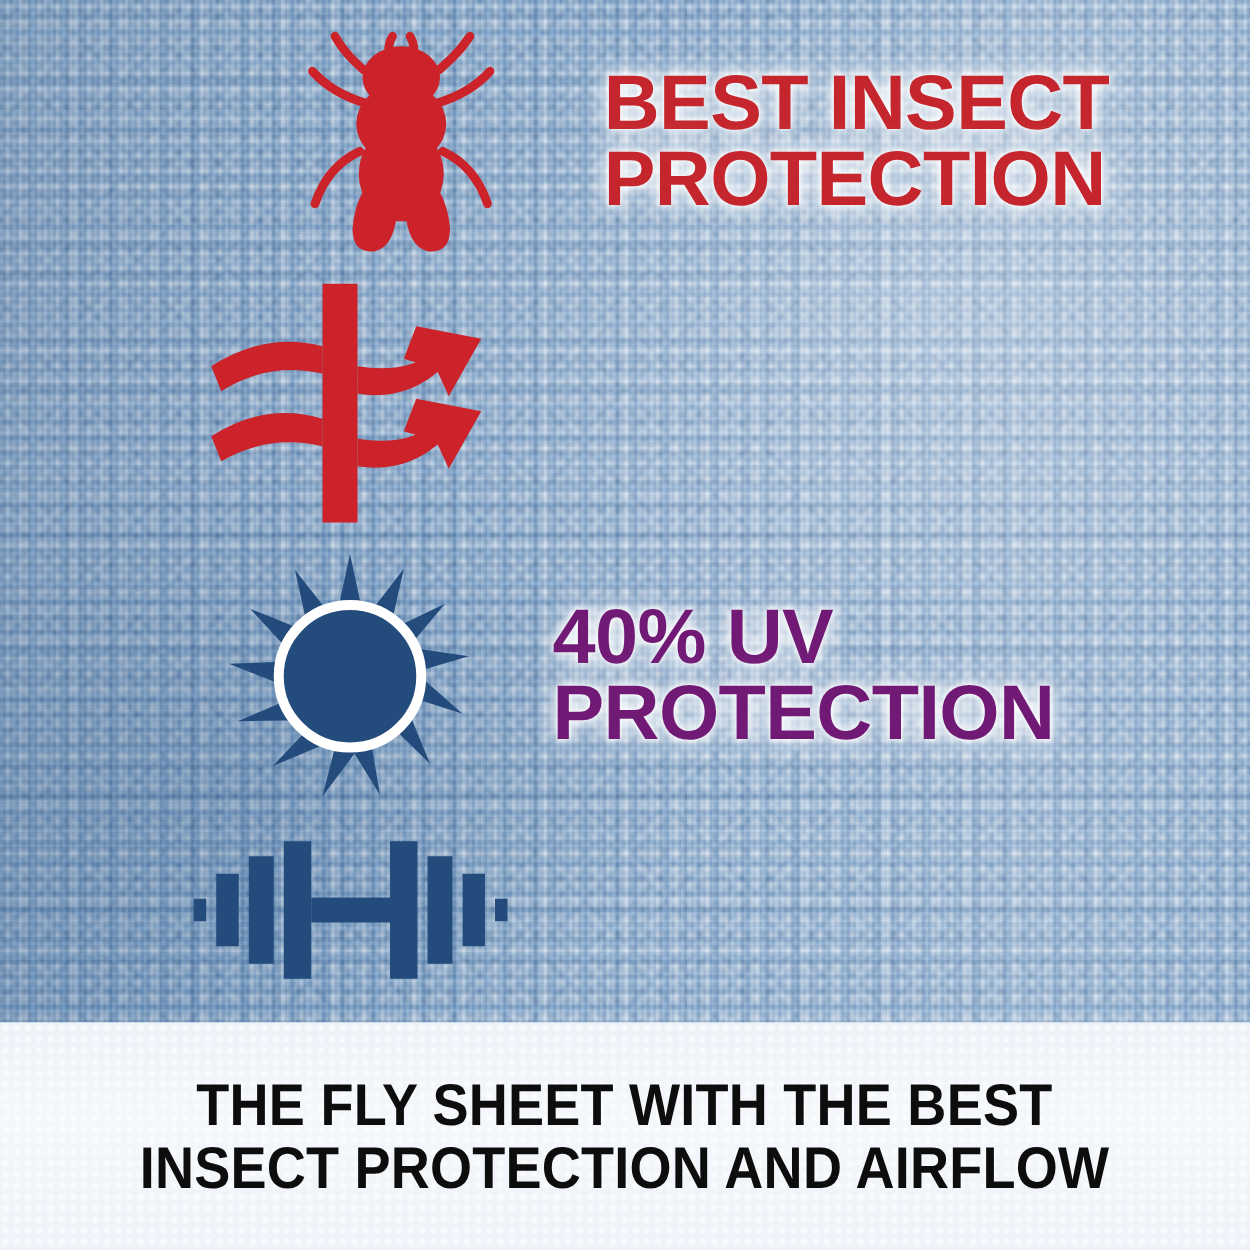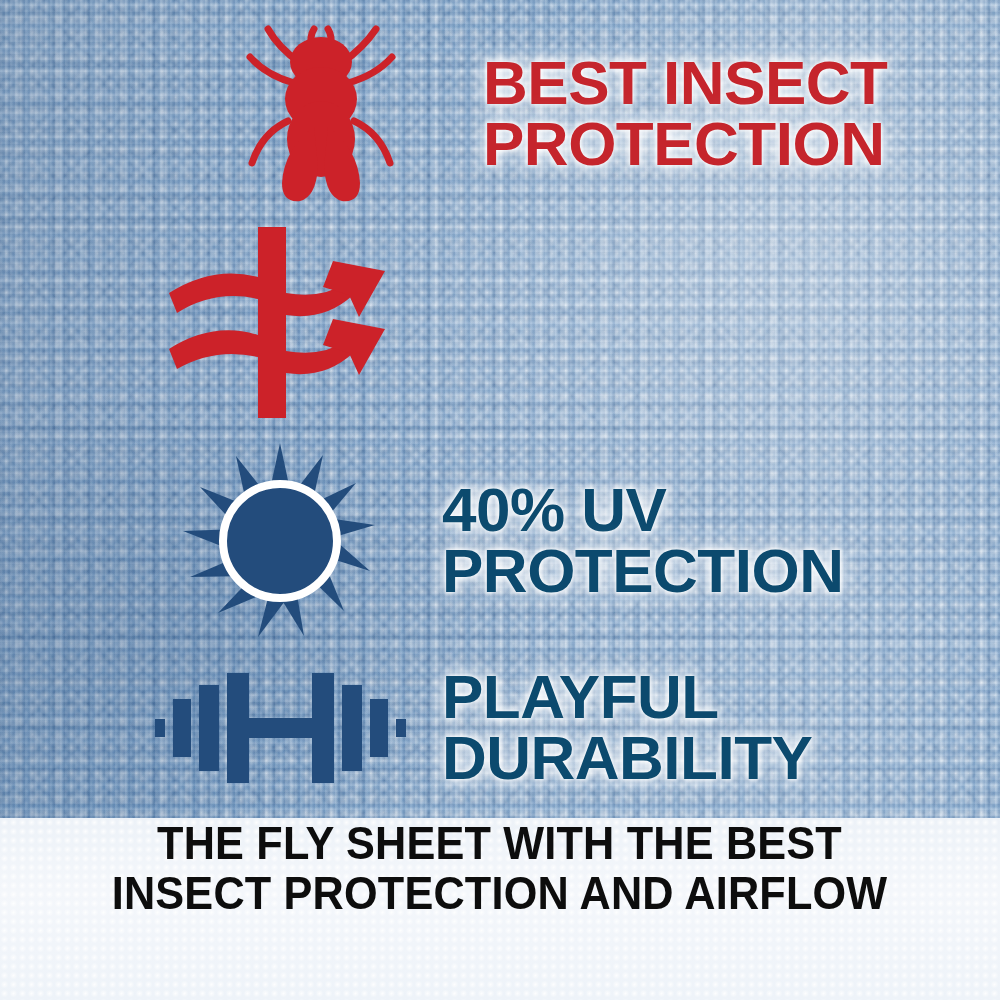--- a/index.html
+++ b/index.html
@@ -117,42 +117,42 @@
   }
   .headline.red {
     color: #C5252C;
     text-shadow:
       0 0 4px rgba(255,255,255,0.98),
       0 0 9px rgba(255,255,255,0.92),
       0 0 17px rgba(255,255,255,0.80),
       0 0 28px rgba(255,255,255,0.55);
   }
   .headline.navy {
-    color: #0c4a6e;
+    color: #701a75;
     text-shadow:
       0 0 4px rgba(255,255,255,0.98),
       0 0 9px rgba(255,255,255,0.92),
       0 0 17px rgba(255,255,255,0.80),
       0 0 28px rgba(255,255,255,0.55);
   }
 
   
   .caption-bar {
     position: absolute;
     left: 0;
     top: 818px;
     width: 1000px;
     height: 182px;
     background-color: #eef3f8;
     background-image:
       radial-gradient(circle at 50% 50%, rgba(255,255,255,0.85) 0%, rgba(255,255,255,0) 60%),
       linear-gradient(180deg, #edf2f8 0%, #f4f7fb 40%, #eef3f9 100%);
     background-size: 9px 9px, 100% 100%;
     display: flex;
-    align-items: flex-start;
+    align-items: center;
     justify-content: center;
   }
   .caption-text {
     margin: 0;
     font-family: "Liberation Sans Narrow", "Liberation Sans", sans-serif;
     font-weight: 700;
     font-size: 47px;
     line-height: 1.06;
     letter-spacing: 0.2px;
     color: #0d0d0d;
@@ -270,24 +270,20 @@
 
             <rect x="96" y="55" width="63" height="20"></rect>
 
             <rect x="159" y="10" width="22" height="110"></rect>
             <rect x="189" y="22" width="20" height="86"></rect>
             <rect x="217" y="36" width="18" height="58"></rect>
             <rect x="243" y="56" width="10" height="18"></rect>
           </g>
         </svg>
       </div>
-      <div class="text-slot">
-        <h2 class="headline navy">PLAYFUL
-DURABILITY</h2>
-      </div>
     </div>
 
   </div>
 
   <div class="caption-bar">
     <p class="caption-text">THE FLY SHEET WITH THE BEST
 INSECT PROTECTION AND AIRFLOW</p>
   </div>
 
 </div>

